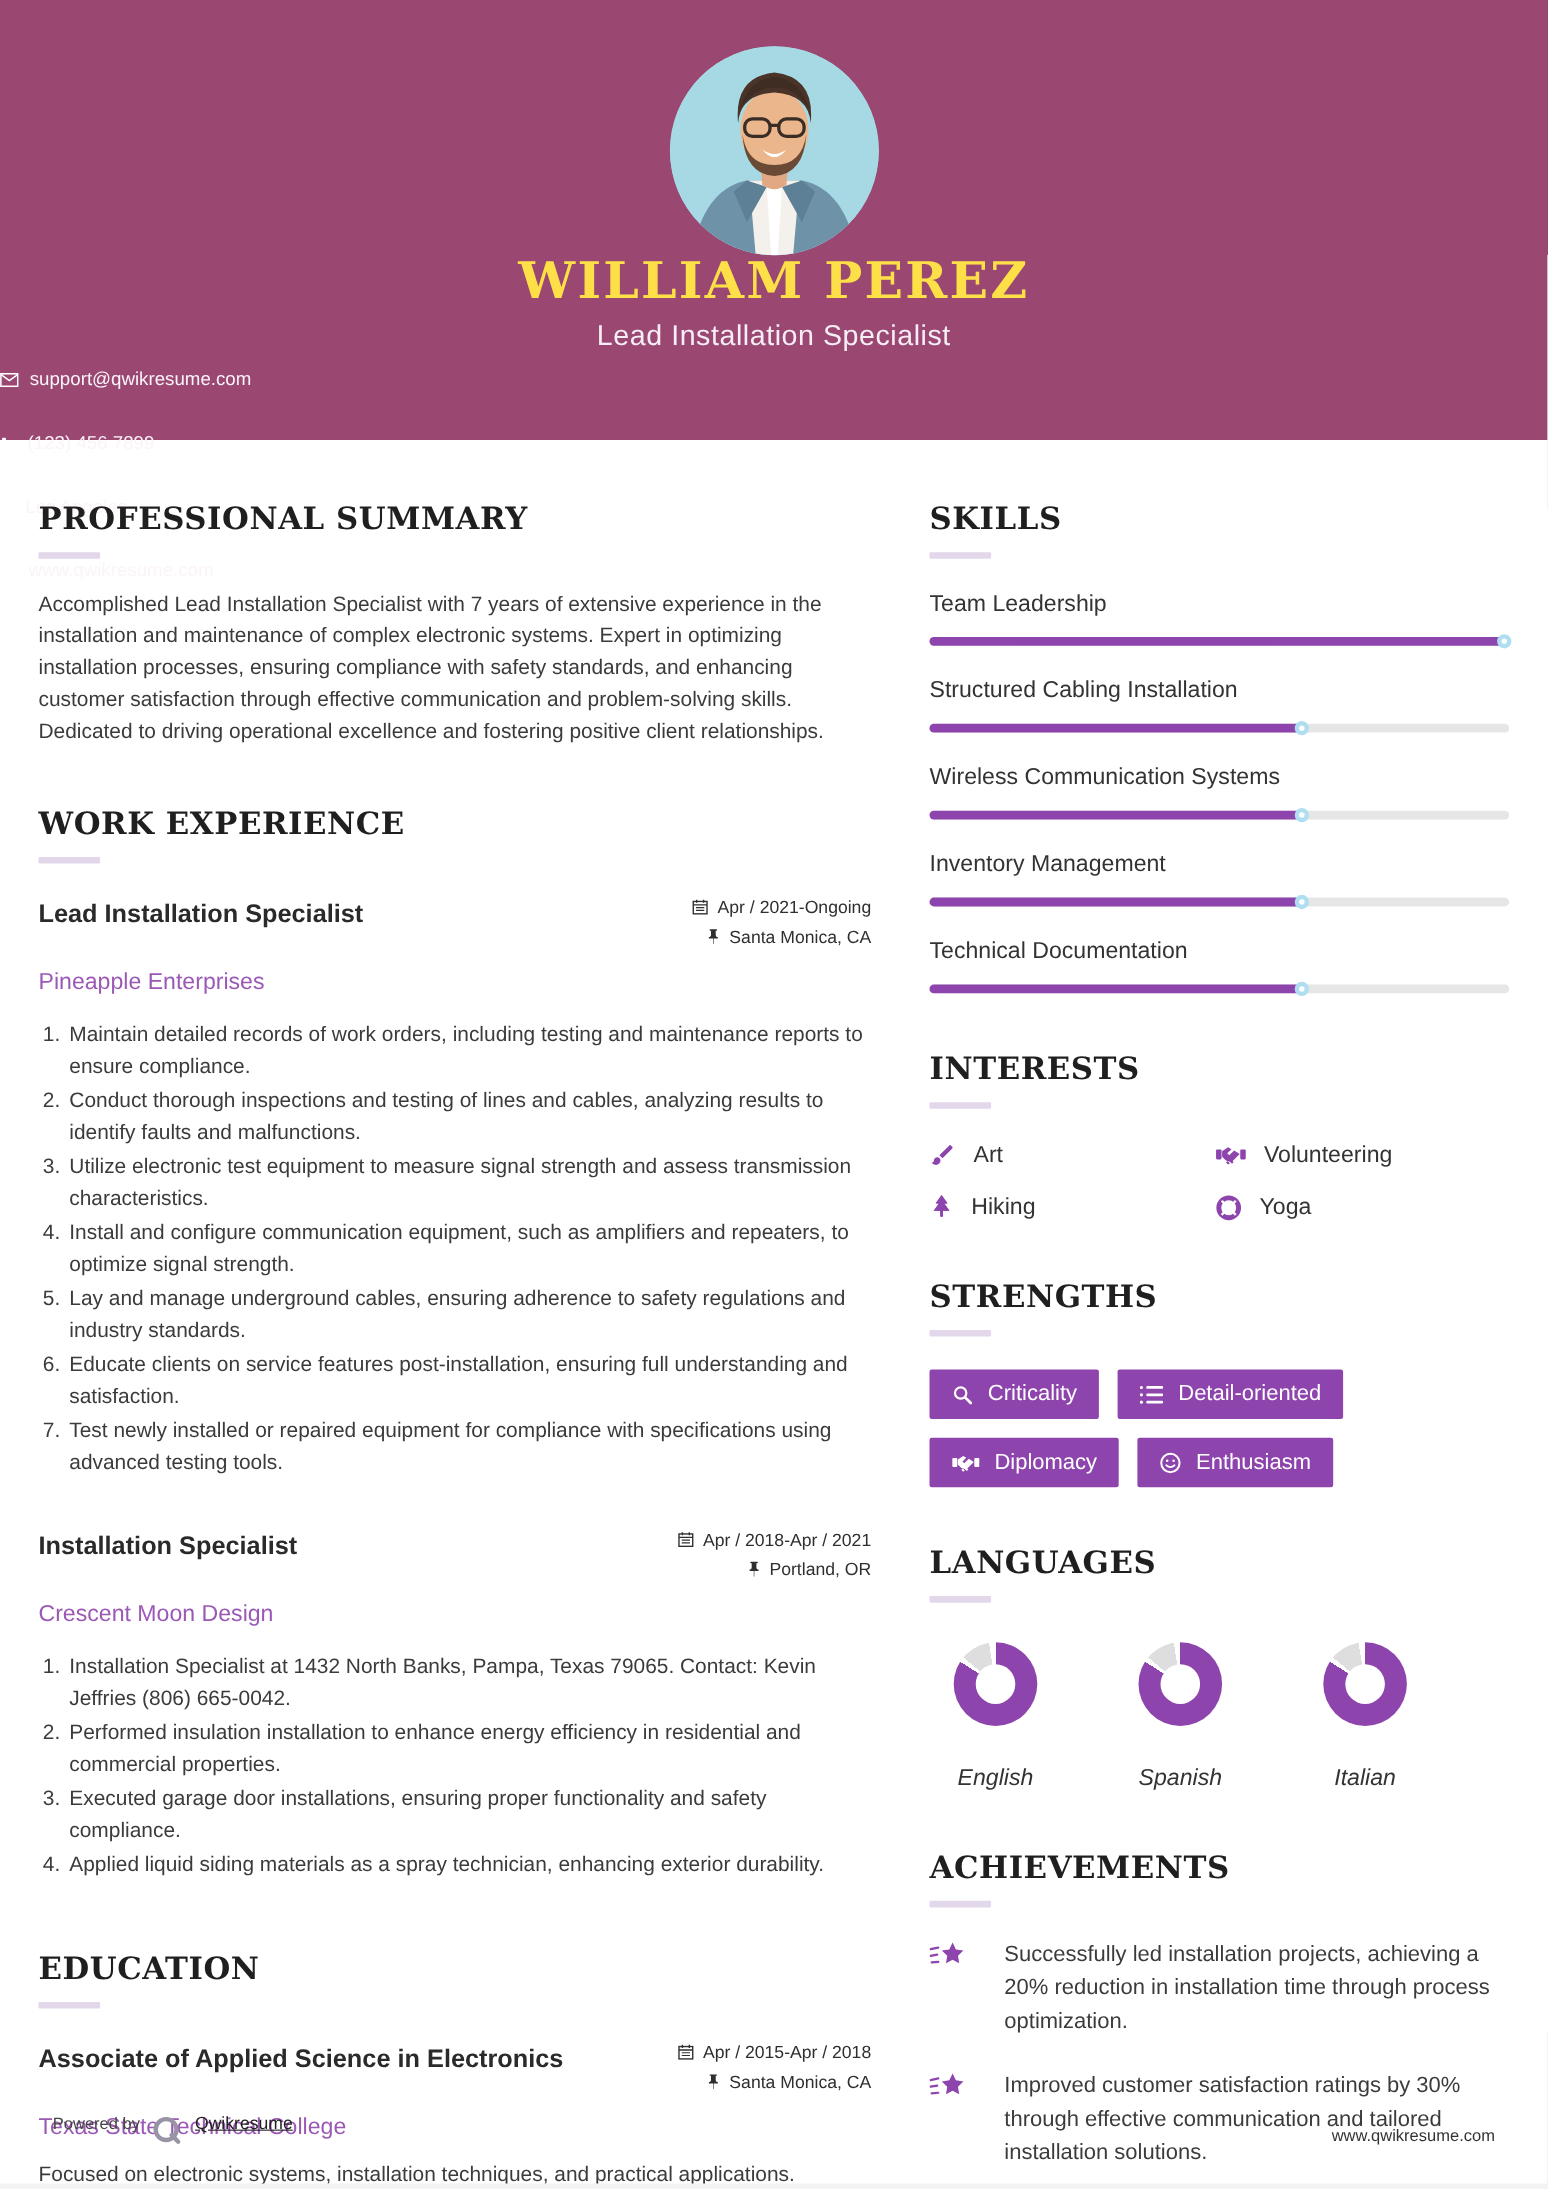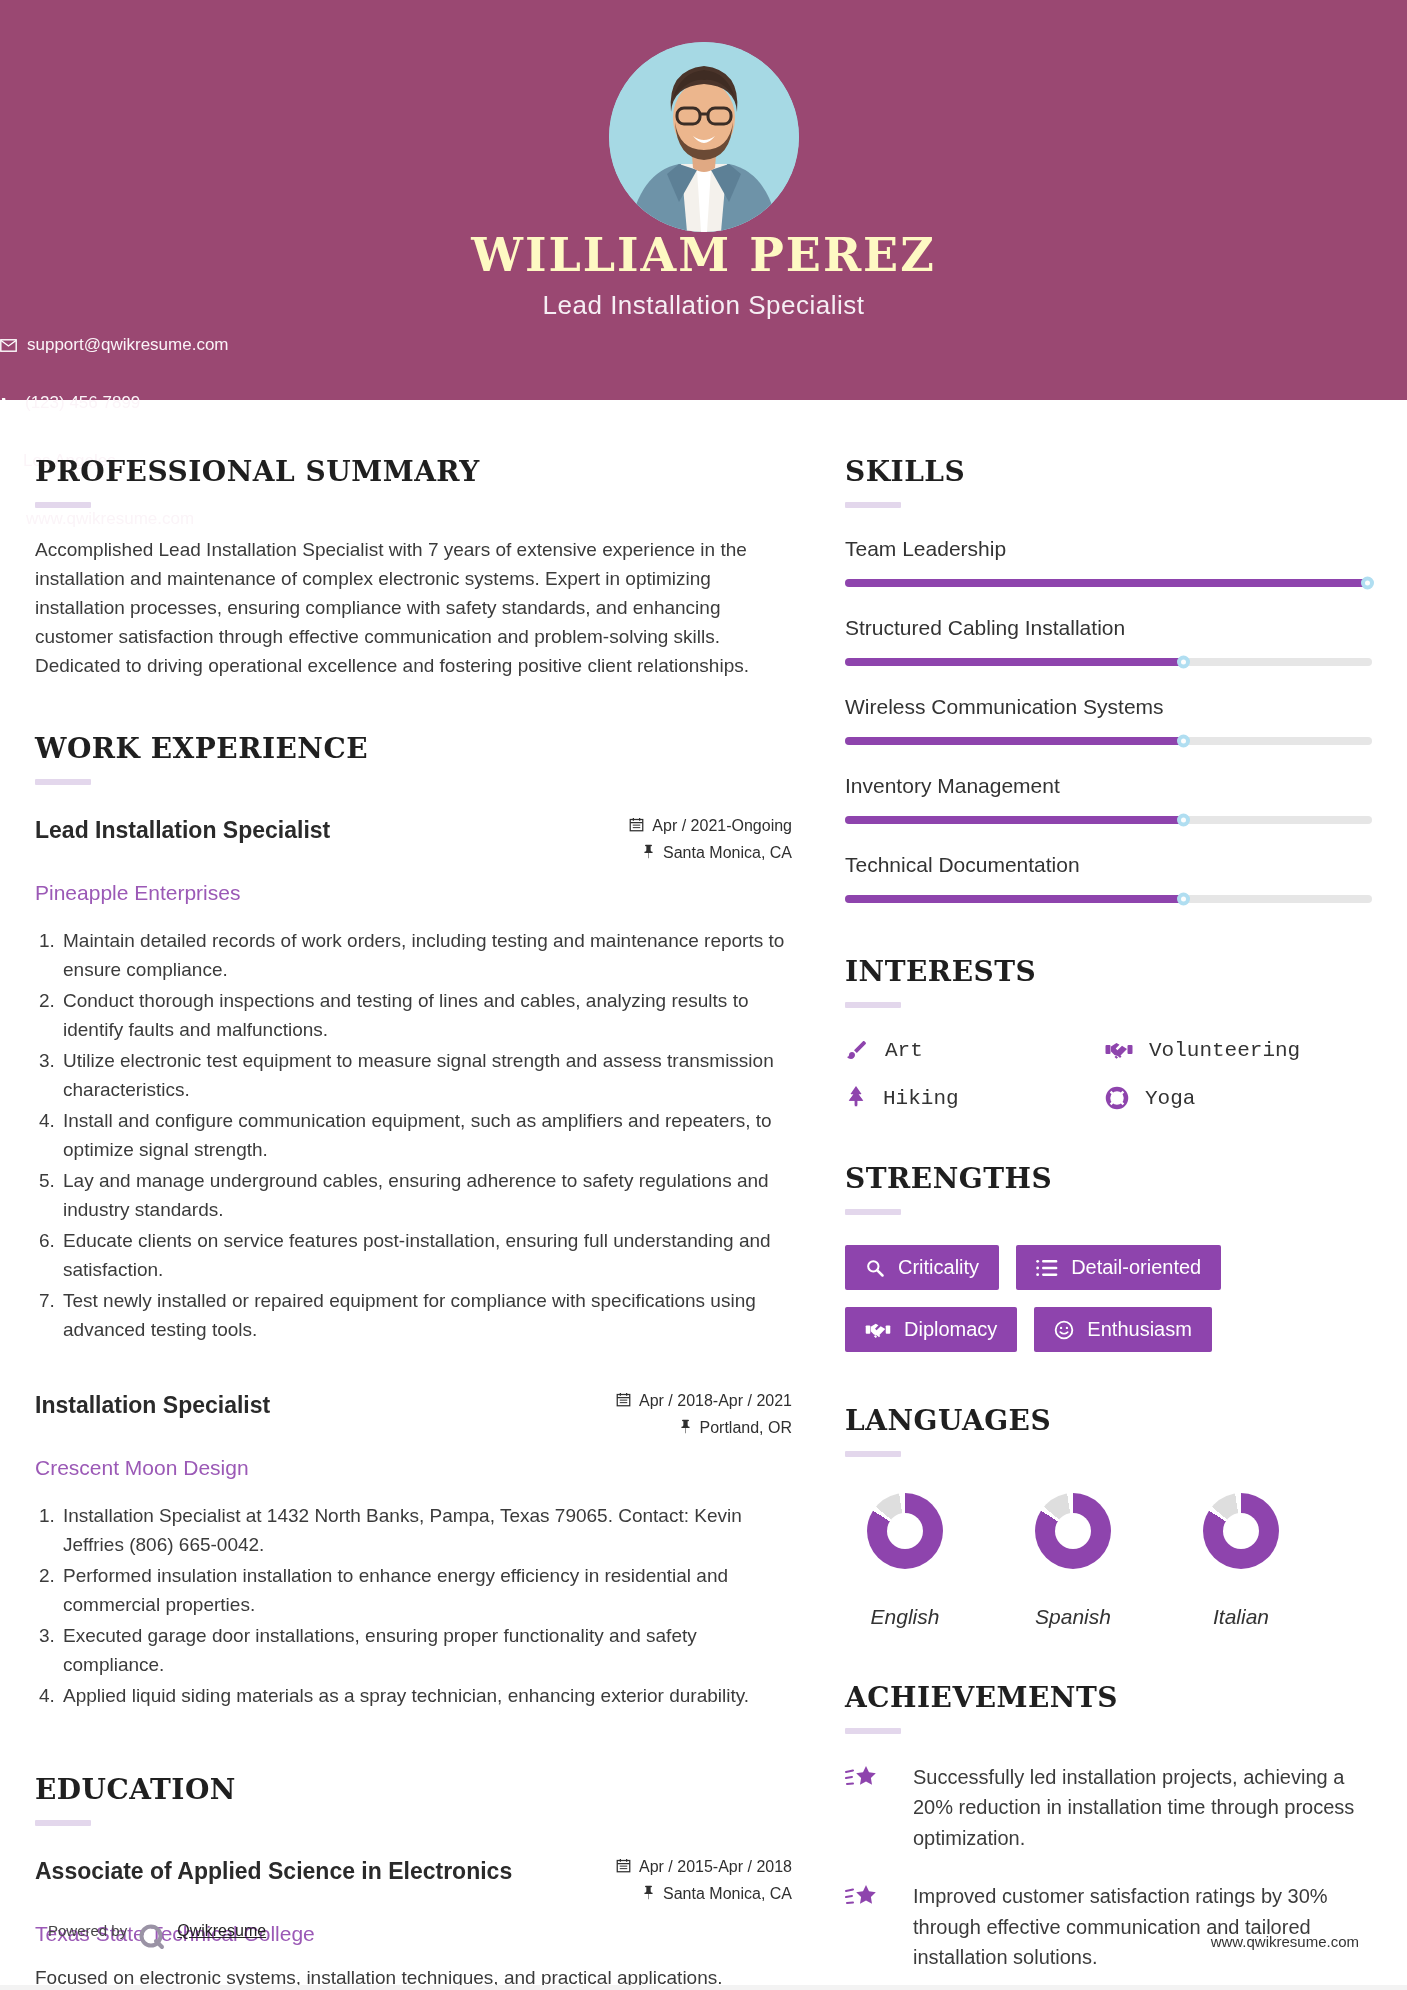--- a/index.html
+++ b/index.html
@@ -14,21 +14,21 @@
     position:relative; width:100%; height:400px; background:#9a4872;
     text-align:center; color:#fff;
   }
   .photo-wrap {
     position:absolute; left:50%; top:42px; transform:translateX(-50%);
     width:190px; height:190px; border-radius:50%; overflow:hidden; background:#a6d9e4;
   }
   .name {
     position:absolute; top:228px; width:100%;
     font-family:"DejaVu Serif", "Liberation Serif", serif;
-    font-size:46px; font-weight:bold; letter-spacing:2px; color:#fef9c3;
+    font-size:46px; font-weight:bold; letter-spacing:2px; color:#fde047;
   }
   .headline {
     position:absolute; top:290px; width:100%;
     font-size:26px; font-weight:400; color:#f6eef4; letter-spacing:.5px;
   }
   .contact-row {
     position:absolute; top:335px; width:100%;
     display:flex; justify-content:center; gap:38px; font-size:17px; color:#fbf4f8;flex-direction:column;
   }
   .contact-item { display:flex; align-items:center; gap:10px; }
@@ -68,21 +68,21 @@
   }
   .skill-handle {
     position:absolute; top:50%; left:calc(var(--pct)*1% - 11px); transform:translateY(-50%);
     width:13px; height:13px; background:#fdfdfd; border:4px solid #b0def1; border-radius:50%;
   }
   .skills-list { margin-top:8px; }
   
   .interests-grid {
     margin-top:30px; display:grid; grid-template-columns:260px 260px; row-gap:24px;
   }
-  .interest { display:flex; align-items:center; gap:16px; font-size:21px; color:#333;font-family:Liberation Mono, monospace; }
+  .interest { display:flex; align-items:center; gap:16px; font-size:21px; color:#333; }
   .interest svg { display:block; }
   
   .badges { margin-top:30px; display:flex; flex-wrap:wrap; gap:17px; }
   .badge {
     display:flex; align-items:center; gap:13px; background:#8e44ad; color:#fff;
     font-size:20px; padding:11px 20px; border-radius:2px;
   }
   
   .langs { margin-top:36px; display:flex; gap:48px; }
   .lang { width:120px; display:flex; flex-direction:column; align-items:center; }

